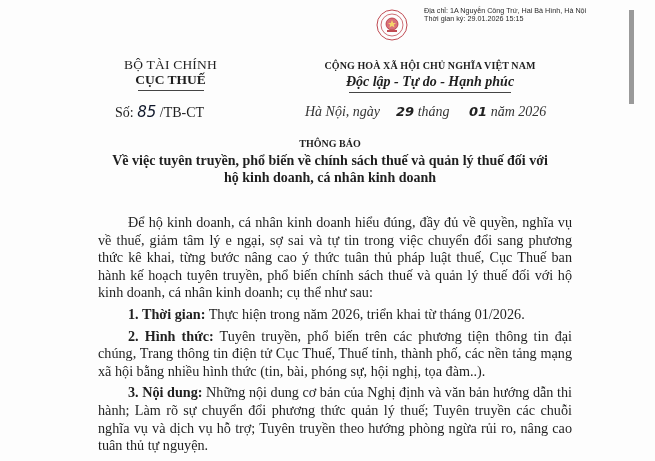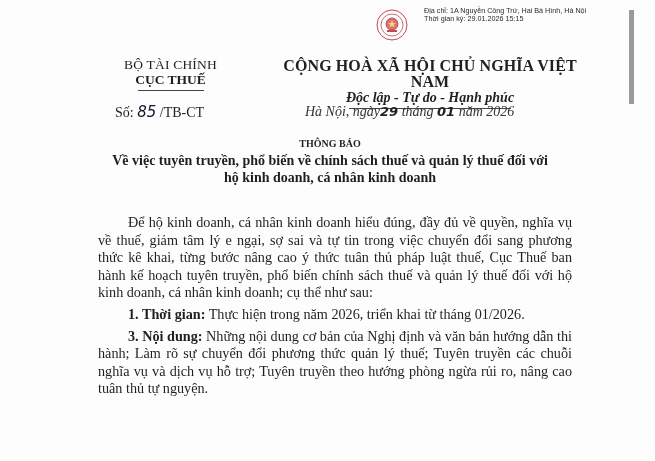--- a/index.html
+++ b/index.html
@@ -12,25 +12,25 @@
   .gray-bar { position:absolute; left:629px; top:10px; width:5px; height:94px; background:#9a9a9a; }
 
   .left-head { position:absolute; left:118px; top:57px; width:105px; text-align:center; }
   .org1 { font-size:13.5px; line-height:15px; letter-spacing:0.2px; }
   .org2 { font-size:13.5px; line-height:15px; font-weight:bold; }
   .rule-left { width:66px; height:1px; background:#444; margin:3px auto 0; }
   .docno { position:absolute; left:115px; top:103px; font-size:14px; }
   .docno .hand { font-family:"DejaVu Sans",sans-serif; font-style:italic; font-size:15px; color:#0f172a; }
 
   .right-head { position:absolute; left:270px; top:58px; width:320px; text-align:center; }
-  .nation { font-size:16px; font-weight:bold; line-height:16px; letter-spacing:0.1px; }
+  .nation { font-size:10px; font-weight:bold; line-height:16px; letter-spacing:0.1px; }
   .motto { font-size:14px; font-weight:bold; line-height:16px;font-style:italic; }
   .rule-right { width:162px; height:1px; background:#444; margin:2px auto 0; }
   .dateline { position:absolute; left:305px; top:104px; font-size:14px; font-style:italic; color:#333; }
-  .dateline .hand { font-family:"DejaVu Sans",sans-serif; font-weight:bold; font-style:italic; font-size:13px; color:#222; }
+  .dateline .hand { font-family:"DejaVu Sans",sans-serif; font-weight:bold; font-style:italic; font-size:13px; color:#222;margin-left:16px; }
 
   .title-block { position:absolute; left:80px; top:136px; width:500px; text-align:center; }
   .title { font-size:10px; font-weight:bold; line-height:16px; }
   .subtitle { font-size:14px; font-weight:bold; line-height:17px; }
 
   .body { position:absolute; left:98px; top:214px; width:474px; font-size:14.2px; line-height:17.6px; text-align:justify; }
   .body p { margin:0 0 4px 0; text-indent:30px; }
   .body b { font-weight:bold; }
 </style>
 </head>
@@ -70,14 +70,15 @@
 
 <div class="title-block">
   <div class="title">THÔNG BÁO</div>
   <div class="subtitle">Về việc tuyên truyền, phổ biến về chính sách thuế và quản lý thuế đối với</div>
   <div class="subtitle">hộ kinh doanh, cá nhân kinh doanh</div>
 </div>
 
 <div class="body">
   <p>Để hộ kinh doanh, cá nhân kinh doanh hiểu đúng, đầy đủ về quyền, nghĩa vụ về thuế, giảm tâm lý e ngại, sợ sai và tự tin trong việc chuyển đổi sang phương thức kê khai, từng bước nâng cao ý thức tuân thủ pháp luật thuế, Cục Thuế ban hành kế hoạch tuyên truyền, phổ biến chính sách thuế và quản lý thuế đối với hộ kinh doanh, cá nhân kinh doanh; cụ thể như sau:</p>
   <p><b>1. Thời gian:</b><span> Thực hiện trong năm 2026, triển khai từ tháng 01/2026.</span></p>
+  <p><b>2. Hình thức:</b><span> Tuyên truyền, phổ biến trên các phương tiện thông tin đại chúng, Trang thông tin điện tử Cục Thuế, Thuế tỉnh, thành phố, các nền tảng mạng xã hội bằng nhiều hình thức (tin, bài, phóng sự, hội nghị, tọa đàm..).</span></p>
   <p><b>3. Nội dung:</b><span> Những nội dung cơ bản của Nghị định và văn bản hướng dẫn thi hành; Làm rõ sự chuyển đổi phương thức quản lý thuế; Tuyên truyền các chuỗi nghĩa vụ và dịch vụ hỗ trợ; Tuyên truyền theo hướng phòng ngừa rủi ro, nâng cao tuân thủ tự nguyện.</span></p>
 </div>
 
 </body></html>

